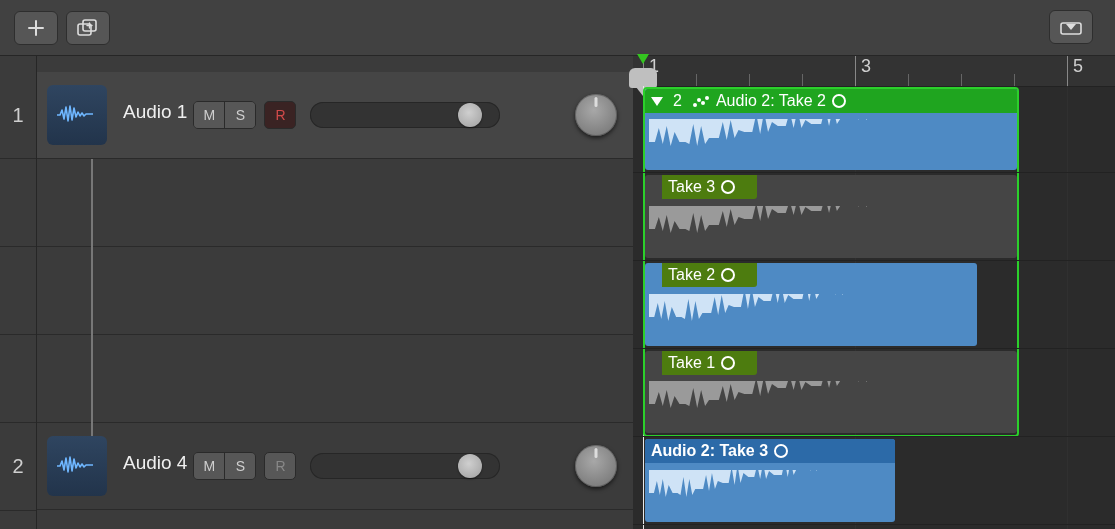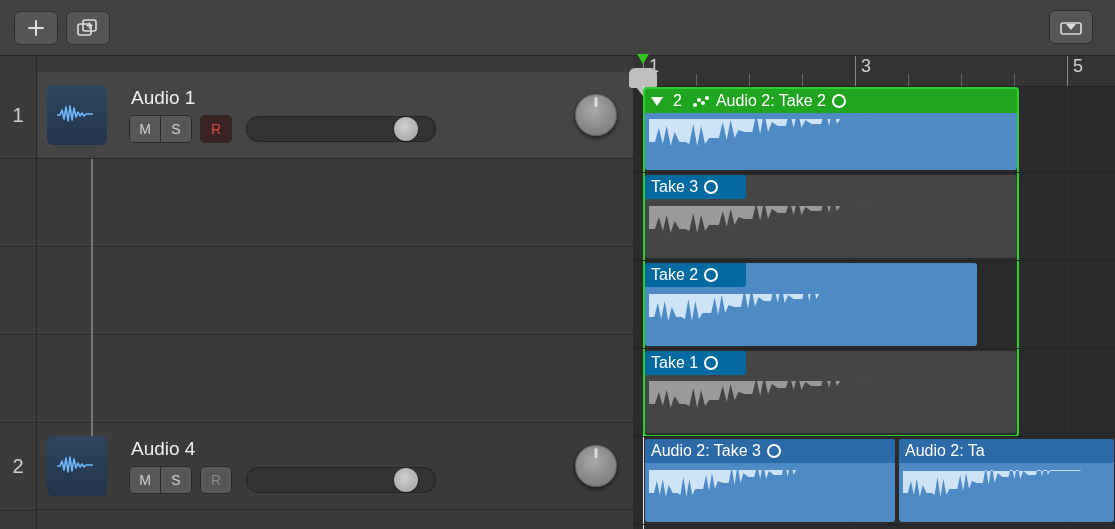--- a/index.html
+++ b/index.html
@@ -108,23 +108,23 @@
     width: 60px;
     height: 60px;
     border-radius: 6px;
     background: linear-gradient(#2f4560, #22344b);
     display: flex;
     align-items: center;
     justify-content: center;
     flex-shrink: 0;
   }
   .track-texts {
-    margin-left: 22px;
-    display: flex;
-    flex-direction: column;
+    margin-left: 14px;
+    display: flex;
+    flex-direction: row;
     gap: 6px;
   }
   .track-name {
     font-size: 19px;
     font-weight: 500;
     color: #efefef;
     padding-left: 2px;
   }
   .track-row2 {
     display: flex;
@@ -336,21 +336,21 @@
     display: flex;
     align-items: center;
     padding: 0 6px;
     gap: 6px;
     font-size: 16px;
     color: #fff;
     white-space: nowrap;
     overflow: hidden;
   }
   .region .hdr.green { background: #1fa51f; }
-  .region .hdr.blue  { background: #0369a1; width: max-content; border-bottom-right-radius:3px; padding-right:28px;}
+  .region .hdr.blue  { background: #4d7c0f; width: max-content; border-bottom-right-radius:3px; padding-right:22px;margin-left:17px;}
   .region .hdr.bluefull { background: #2c6aa8; }
   .region .body {
     flex: 1;
     position: relative;
   }
   .ring {
     width: 14px;
     height: 14px;
     border-radius: 50%;
     border: 2px solid currentColor;
@@ -579,44 +579,32 @@
                 <div class="wave">
               <svg viewBox="0 0 370 46" preserveAspectRatio="none">
                     <path fill="#9a9a9a" d="M0 23h6l4-12 4 14 4-16 4 18 4-12 5 8h6l4 2 4-18 4 20 4-18 4 16 4-6h10l4-14 4 16 4-18 4 16 4-8 6 2h8l4-16 4 18 4-20 4 18 4-10 6 4h8l4-12 4 14 4-16 4 16 4-8 6 4h10l4-14 4 16 4-16 4 14 4-6h10l4-10 4 12 4-12 4 12 4-6h8l4-16 4 18 4-16 4 14 4-6h8v2h-370z"></path>
                   </svg>
             </div>
               </div>
           </div>
         </div>
 
         <div class="lane h88">
-          <div class="region blue region2-row" style="left:12px; width:250px;">
+          <div class="region blue region2-row" style="left:12px; width:250px;font-weight:bold;">
             <div class="hdr bluefull">
               <span>Audio 2: Take 3</span>
               <span class="ring"></span>
             </div>
             <div class="body">
                 <div class="wave">
               <svg viewBox="0 0 246 46" preserveAspectRatio="none">
                     <path fill="#cfe3f6" d="M0 23h5l3-12 3 14 3-16 3 18 3-12 4 8h5l3 2 3-18 3 20 3-18 3 16 3-6h8l3-14 3 16 3-18 3 16 3-8 5 2h6l3-16 3 18 3-20 3 18 3-10 5 4h6l3-12 3 14 3-16 3 16 3-8 5 4h8l3-14 3 16 3-16 3 14 3-6h8l3-10 3 12 3-12 3 12 3-6h24v2h-246z"></path>
                   </svg>
             </div>
               </div>
           </div>
-          <div class="region blue region2-row" style="left:266px; width:215px;">
-            <div class="hdr bluefull">
-              <span>Audio 2: Ta</span>
-            </div>
-            <div class="body">
-                <div class="wave">
-              <svg viewBox="0 0 210 46" preserveAspectRatio="none">
-                    <path fill="#cfe3f6" d="M0 23h5l3-12 3 14 3-16 3 18 3-12 4 8h5l3 2 3-18 3 20 3-18 3 16 3-6h8l3-14 3 16 3-18 3 16 3-8 5 2h6l3-16 3 18 3-20 3 18 3-10 5 4h6l3-12 3 14 3-16 3 16 3-8 5 4h8l3-14 3 16 3-16 3 14 3-6h30v2h-210z"></path>
-                  </svg>
-            </div>
-              </div>
-          </div>
         </div>
 
       </div>
     </div>
 
   </div>
 </div>
 
 </body></html>

